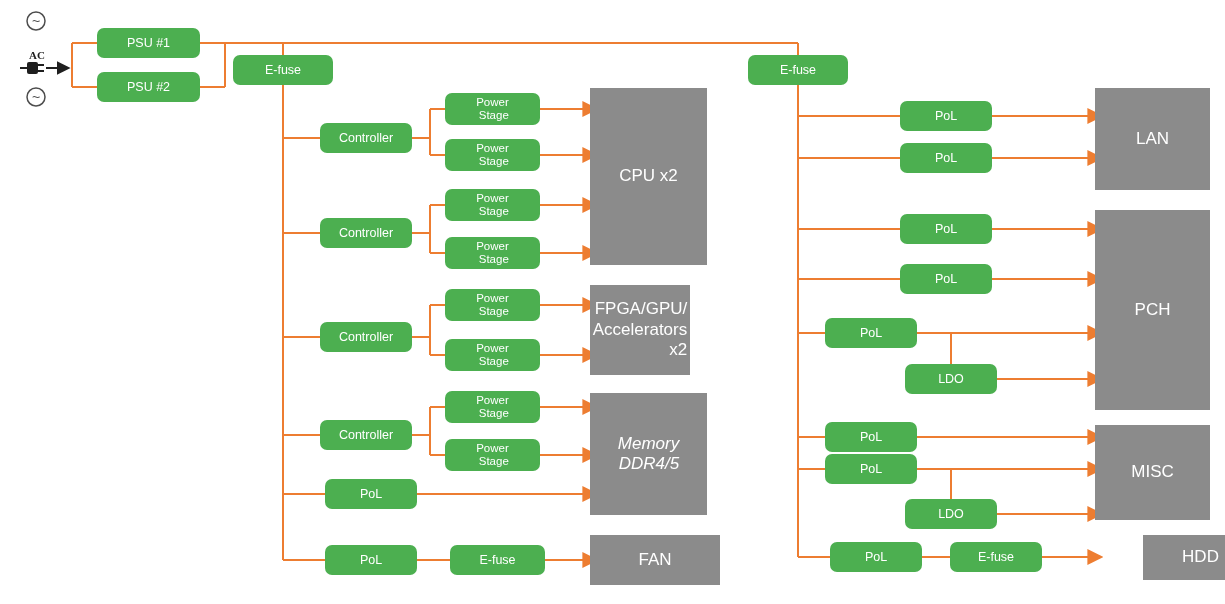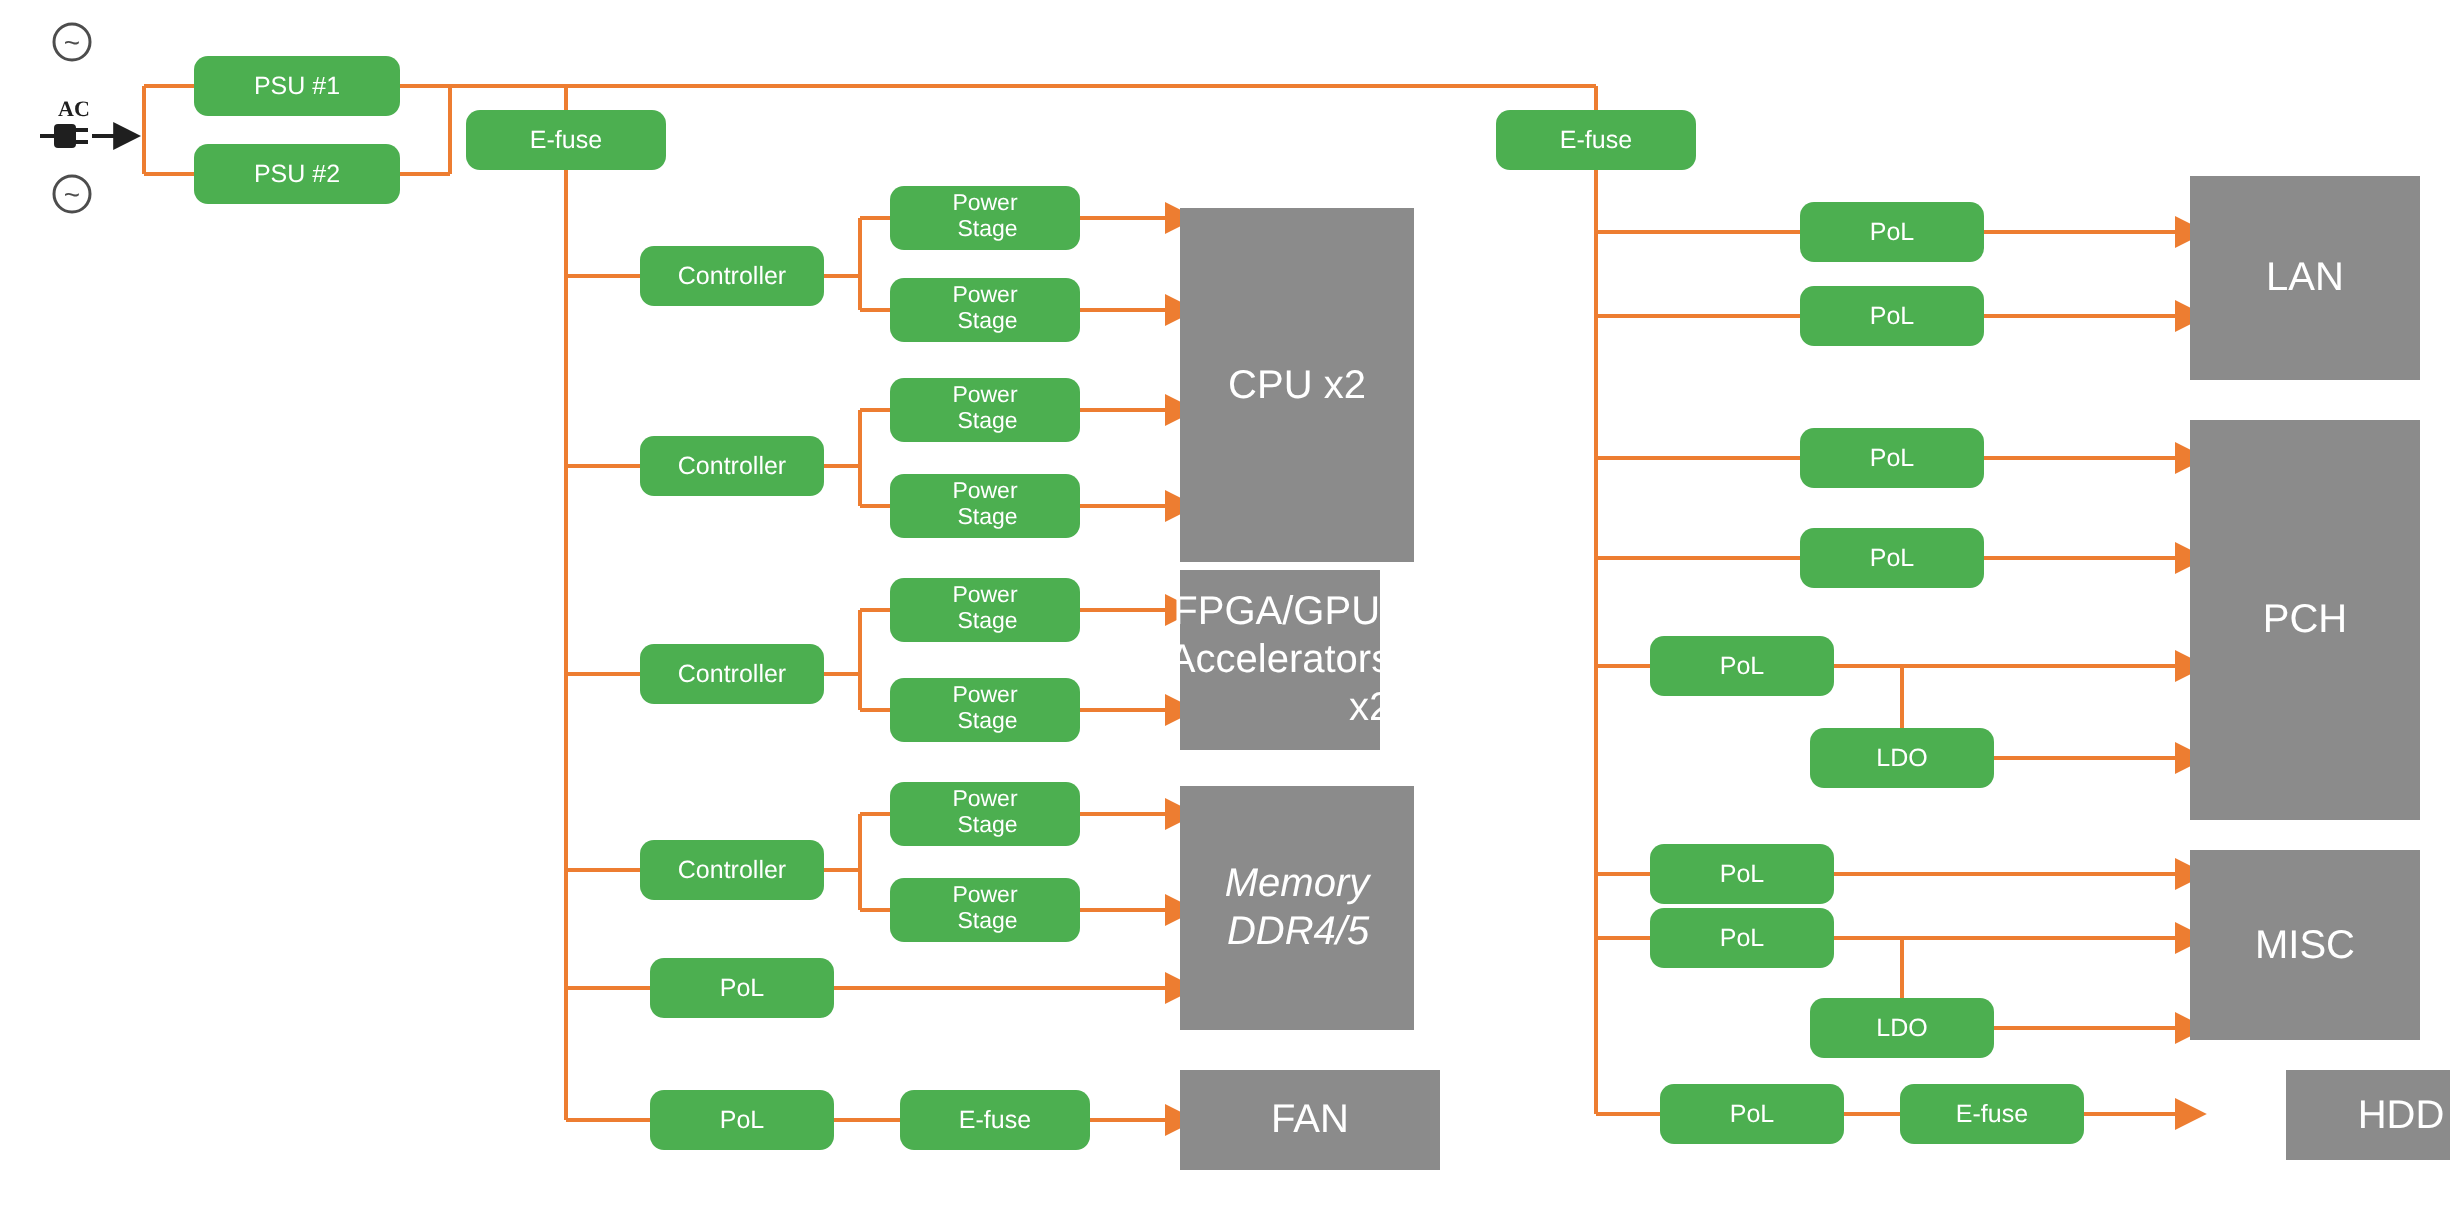--- a/index.html
+++ b/index.html
@@ -12,21 +12,21 @@
   .black { stroke:#1f1f1f; }
   .ah { fill:var(--connector-orange,#ED7D31); }
   .ahb { fill:#1f1f1f; }
   .src { stroke:#4d4d4d; fill:#ffffff; stroke-width:1.5; }
   .srctxt { fill:#4d4d4d; font-size:14px; }
   .plug { fill:#1f1f1f; }
   .node { position:absolute; z-index:2; display:flex; align-items:center; justify-content:center;
           text-align:right; color:#ffffff; white-space:pre-line; line-height:1.2; }
   .green { background:var(--node-green,#4CAF50); border-radius:7px; font-size:12.5px; }
   .ps { font-size:11.5px; line-height:1.15; }
-  .load { background:var(--load-gray,#8B8B8B); font-size:20px; }
+  .load { background:var(--load-gray,#8B8B8B); font-size:17px; }
   .ac-label { position:absolute; z-index:2; color:#1f1f1f; font-size:11px; font-weight:bold; }
 </style>
 </head>
 <body>
 
 <div class="canvas">
 
   <svg class="wires" viewBox="0 0 1225 604">
     <defs>
       <marker id="ah" viewBox="0 0 10 10" refX="1" refY="5" markerWidth="8" markerHeight="8" orient="auto-start-reverse">
@@ -120,21 +120,21 @@
 Stage</div>
   <div class="node green ps" style="left:445px;top:391px;width:95px;height:32px;">Power
 Stage</div>
   <div class="node green ps" style="left:445px;top:439px;width:95px;height:32px;">Power
 Stage</div>
 
   <div class="node green" style="left:325px;top:479px;width:92px;height:30px;">PoL</div>
   <div class="node green" style="left:325px;top:545px;width:92px;height:30px;">PoL</div>
   <div class="node green" style="left:450px;top:545px;width:95px;height:30px;">E-fuse</div>
 
-  <div class="node load" style="left:590px;top:88px;width:117px;height:177px;margin-top:16px;">CPU x2</div>
+  <div class="node load" style="left:590px;top:88px;width:117px;height:177px;">CPU x2</div>
   <div class="node load" style="left:590px;top:285px;width:100px;height:90px;">FPGA/GPU/
 Accelerators
 x2</div>
   <div class="node load" style="left:590px;top:393px;width:117px;height:122px;font-style:italic;">Memory
 DDR4/5</div>
   <div class="node load" style="left:590px;top:535px;width:130px;height:50px;">FAN</div>
 
   <div class="node green" style="left:748px;top:55px;width:100px;height:30px;">E-fuse</div>
 
   <div class="node green" style="left:900px;top:101px;width:92px;height:30px;">PoL</div>

